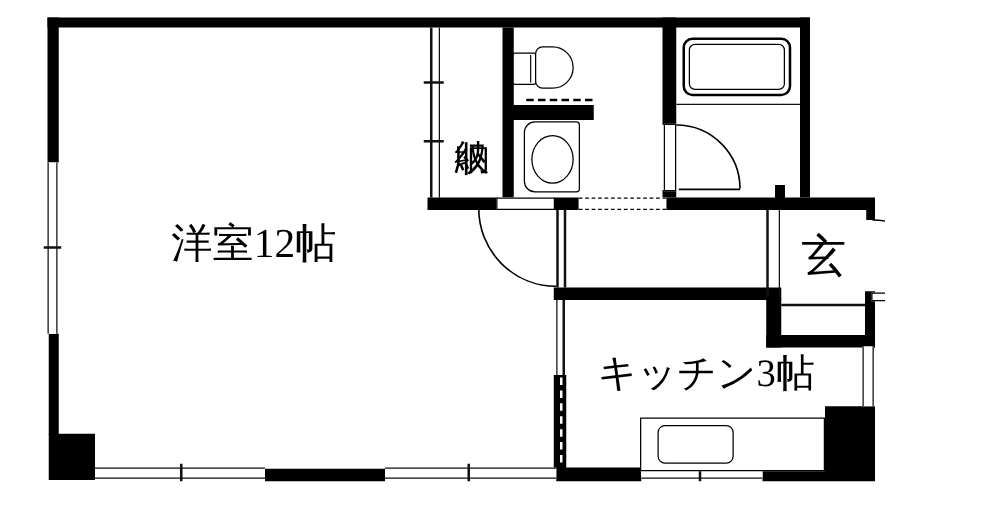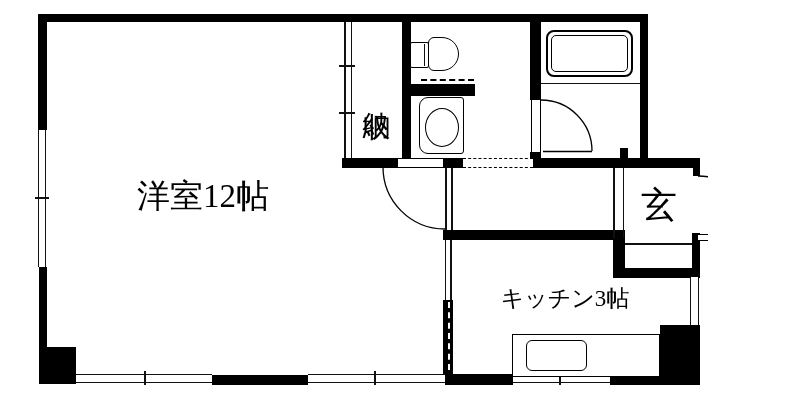--- a/index.html
+++ b/index.html
@@ -90,16 +90,16 @@
   <div class="fix" style="left:428px;top:37px;width:31px;height:34px;border-radius:6px 17px 17px 6px / 6px 17px 17px 6px;"></div>
   <div class="fix" style="left:419px;top:97px;width:45px;height:57px;border-radius:9px 3px 3px 9px;"></div>
   <div class="fix" style="left:425px;top:108px;width:34px;height:39px;border-radius:50%;border-width:1.8px;"></div>
   <div class="fix" style="left:546px;top:30px;width:87px;height:47px;border-radius:8px;border-width:2px;"></div>
   <div class="fix" style="left:551px;top:35px;width:77px;height:37px;border-radius:5px;border-width:1px;"></div>
   <div class="fix" style="left:512px;top:334px;width:148px;height:43px;"></div>
   <div class="fix" style="left:526px;top:340px;width:61px;height:31px;border-radius:6px;"></div>
 
   <div class="lbl" style="left:203px;top:196px;font-size:33px;">洋室12帖</div>
   <div class="lbl vert" style="left:376px;top:90px;font-size:28px;">収納</div>
-  <div class="lbl" style="left:565px;top:298px;font-size:23px;">キッチン3帖</div>
+  <div class="lbl" style="left:565px;top:298px;font-size:31px;">キッチン3帖</div>
   <div class="lbl" style="left:659px;top:205px;font-size:36px;">玄</div>
 
 </div>
 
 </body></html>

